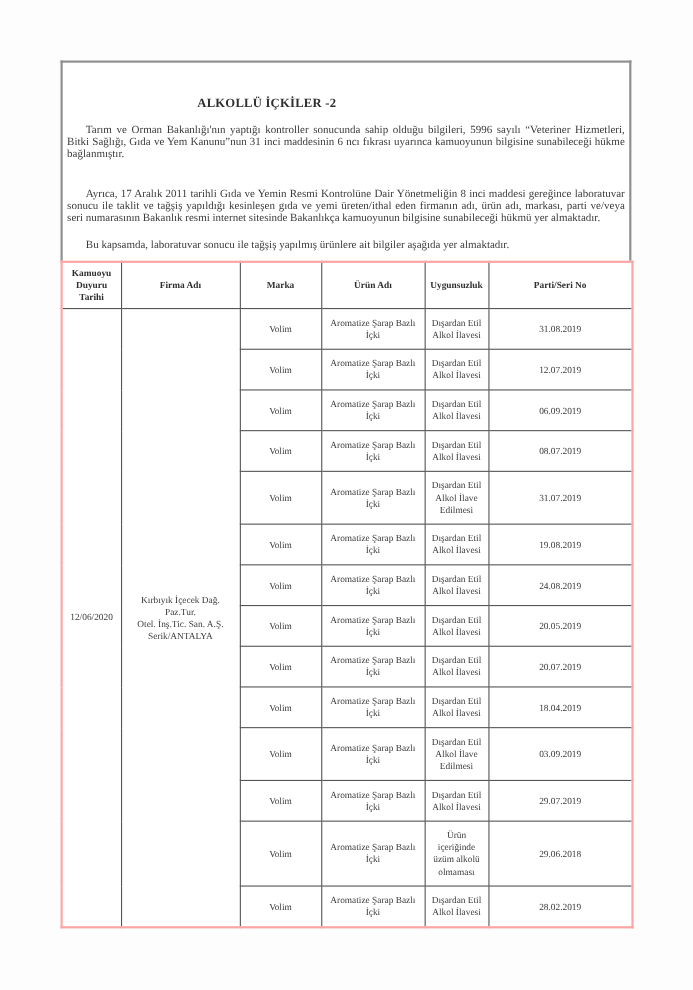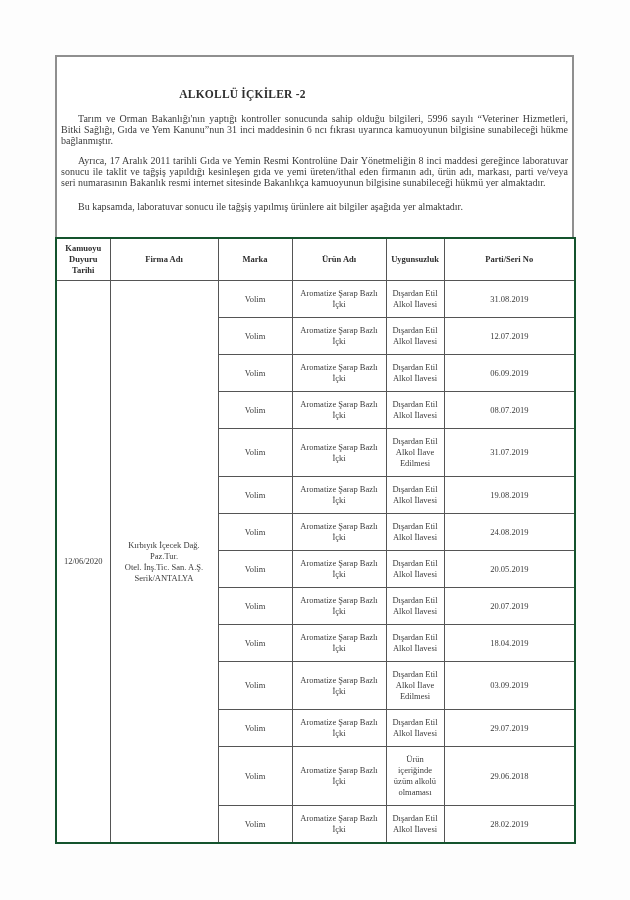--- a/index.html
+++ b/index.html
@@ -31,31 +31,31 @@
     letter-spacing:0.2px;
   }
   .para{
     margin:12px 4px 0 4px;
     text-align:justify;
     text-indent:17px;
     font-size:10px;
     line-height:11px;
     color:#3b3b3b;
   }
-  .para.p2{margin-top:9px;}
+  .para.p2{margin-top:25px;}
   .para.p3{margin-top:13px;}
   .para.p4{margin-top:30px;text-align:left;}
   
   table.products{
     position:absolute;left:55px;top:237px;
     width:519px;
     border-collapse:collapse;
     table-layout:fixed;
     background:#ffffff;
-    border:2px solid #14532d;
+    border:2px solid #fca5a5;
   }
   table.products th, table.products td{
     border:1px solid #555555;
     text-align:center;
     vertical-align:middle;
     overflow:hidden;
   }
   table.products th{
     font-size:8.5px;
     font-weight:bold;

